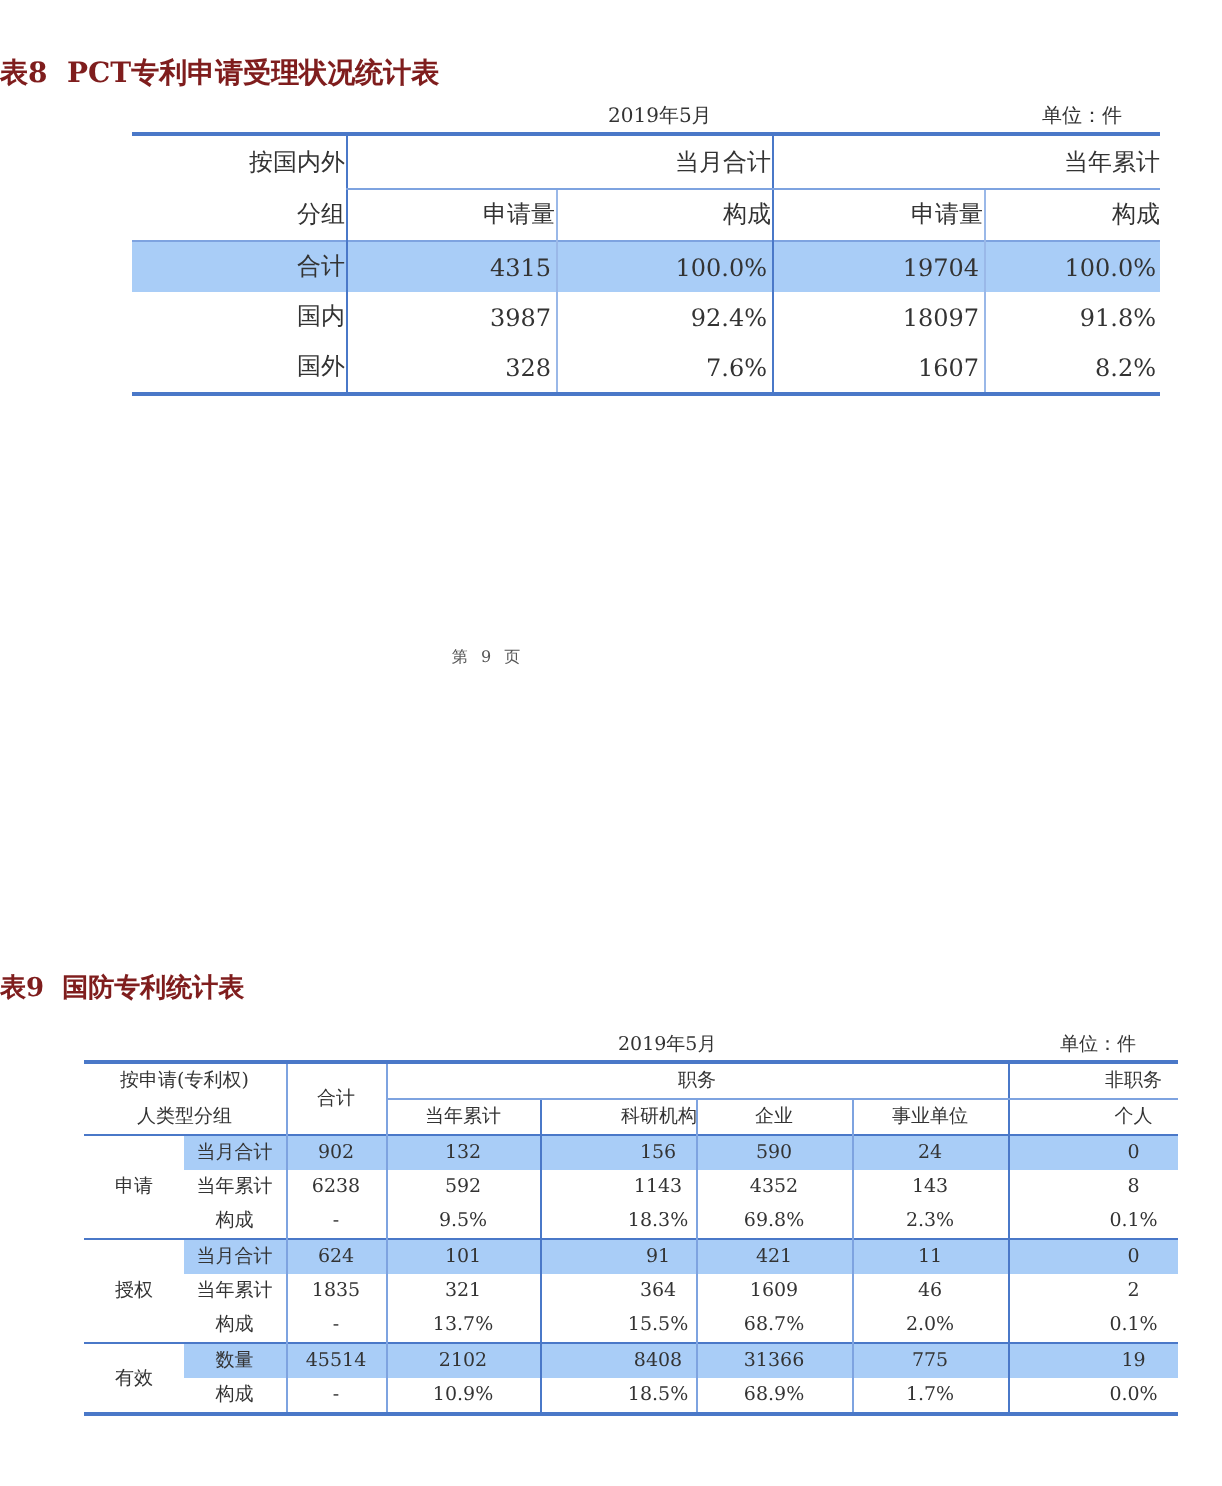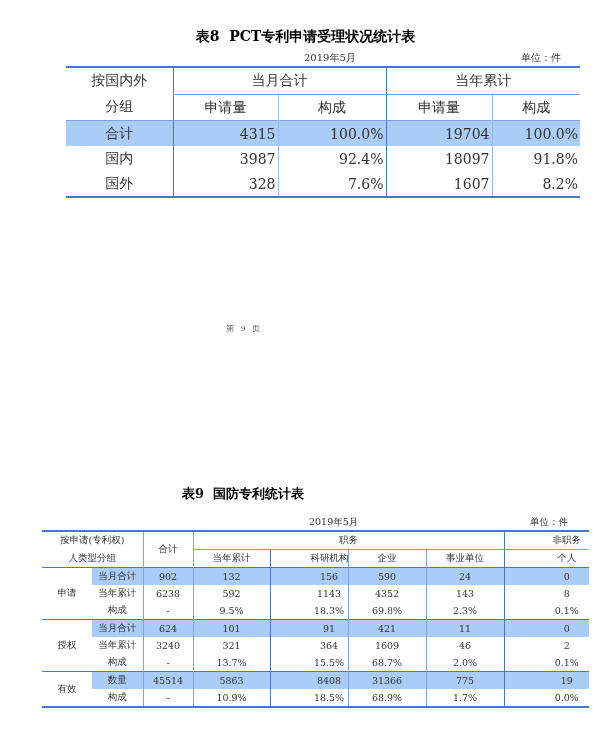--- a/index.html
+++ b/index.html
@@ -1,30 +1,30 @@
 <!DOCTYPE html>
 <html><head>
 <meta charset="utf-8">
 <style>
   html, body { margin:0; padding:0; background:#ffffff; }
   body { width:611px; height:743px; position:relative; overflow:hidden;
          font-family:"DejaVu Serif","Liberation Serif",serif; color:#222; }
   .abs { position:absolute; }
-  .title { font-weight:bold; font-size:14px; text-align:center; color:#000000; }
+  .title { font-weight:bold; font-size:14px; color:#7f1d1d; }
   .sub { font-size:10px; color:#333;margin-left:24px; }
   table { border-collapse:collapse; position:absolute; table-layout:fixed; font-size:10px; }
   td { padding:0; color:#333; white-space:nowrap; overflow:hidden; }
   .hl { background:#a9cdf7; }
   .r { text-align:right; padding-right:2px; }
   .c { text-align:center; }
   .pager { font-size:8px; color:#555; text-align:center; letter-spacing:2px; }
 
   
   #t8 { left:66px; top:66px; width:514px; border-top:2px solid #4a78c8; border-bottom:2px solid #4a78c8; }
-  #t8 td { height:25px; font-size:14px; }
+  #t8 td { height:25px; font-size:12px;text-align:right; }
   #t8 tr.h1 td { height:26px; }
   #t8 .vb { border-left:1px solid #4a78c8; }
   #t8 .vbl { border-left:1px solid #9ab8e8; }
   #t8 .hb { border-bottom:1px solid #7ea3e0; }
   #t8 tr.hlrow td { border-top:1px solid #7ea3e0; }
 
   
   #t9 { left:42px; top:530px; width:547px; border-top:2px solid #4a78c8; border-bottom:2px solid #4a78c8; }
   #t9 td { height:17px; font-size:9.5px; }
   #t9 .vb { border-left:1px solid #7ea3e0; }
@@ -151,42 +151,42 @@
     <td class="c hl grp">当月合计</td>
     <td class="c hl vb grp">624</td>
     <td class="c hl vb grp">101</td>
     <td class="c hl vbs grp">91</td>
     <td class="c hl vb grp">421</td>
     <td class="c hl vb grp">11</td>
     <td class="c hl vbs grp">0</td>
   </tr>
   <tr>
     <td class="c">当年累计</td>
-    <td class="c vb">3240</td>
+    <td class="c vb">1835</td>
     <td class="c vb">321</td>
     <td class="c vbs">364</td>
     <td class="c vb">1609</td>
     <td class="c vb">46</td>
     <td class="c vbs">2</td>
   </tr>
   <tr>
     <td class="c">构成</td>
     <td class="c vb">-</td>
     <td class="c vb">13.7%</td>
     <td class="c vbs">15.5%</td>
     <td class="c vb">68.7%</td>
     <td class="c vb">2.0%</td>
     <td class="c vbs">0.1%</td>
   </tr>
 
   <tr>
     <td class="c grp" rowspan="2">有效</td>
     <td class="c hl grp">数量</td>
     <td class="c hl vb grp">45514</td>
-    <td class="c hl vb grp">5863</td>
+    <td class="c hl vb grp">2102</td>
     <td class="c hl vbs grp">8408</td>
     <td class="c hl vb grp">31366</td>
     <td class="c hl vb grp">775</td>
     <td class="c hl vbs grp">19</td>
   </tr>
   <tr>
     <td class="c">构成</td>
     <td class="c vb">-</td>
     <td class="c vb">10.9%</td>
     <td class="c vbs">18.5%</td>

